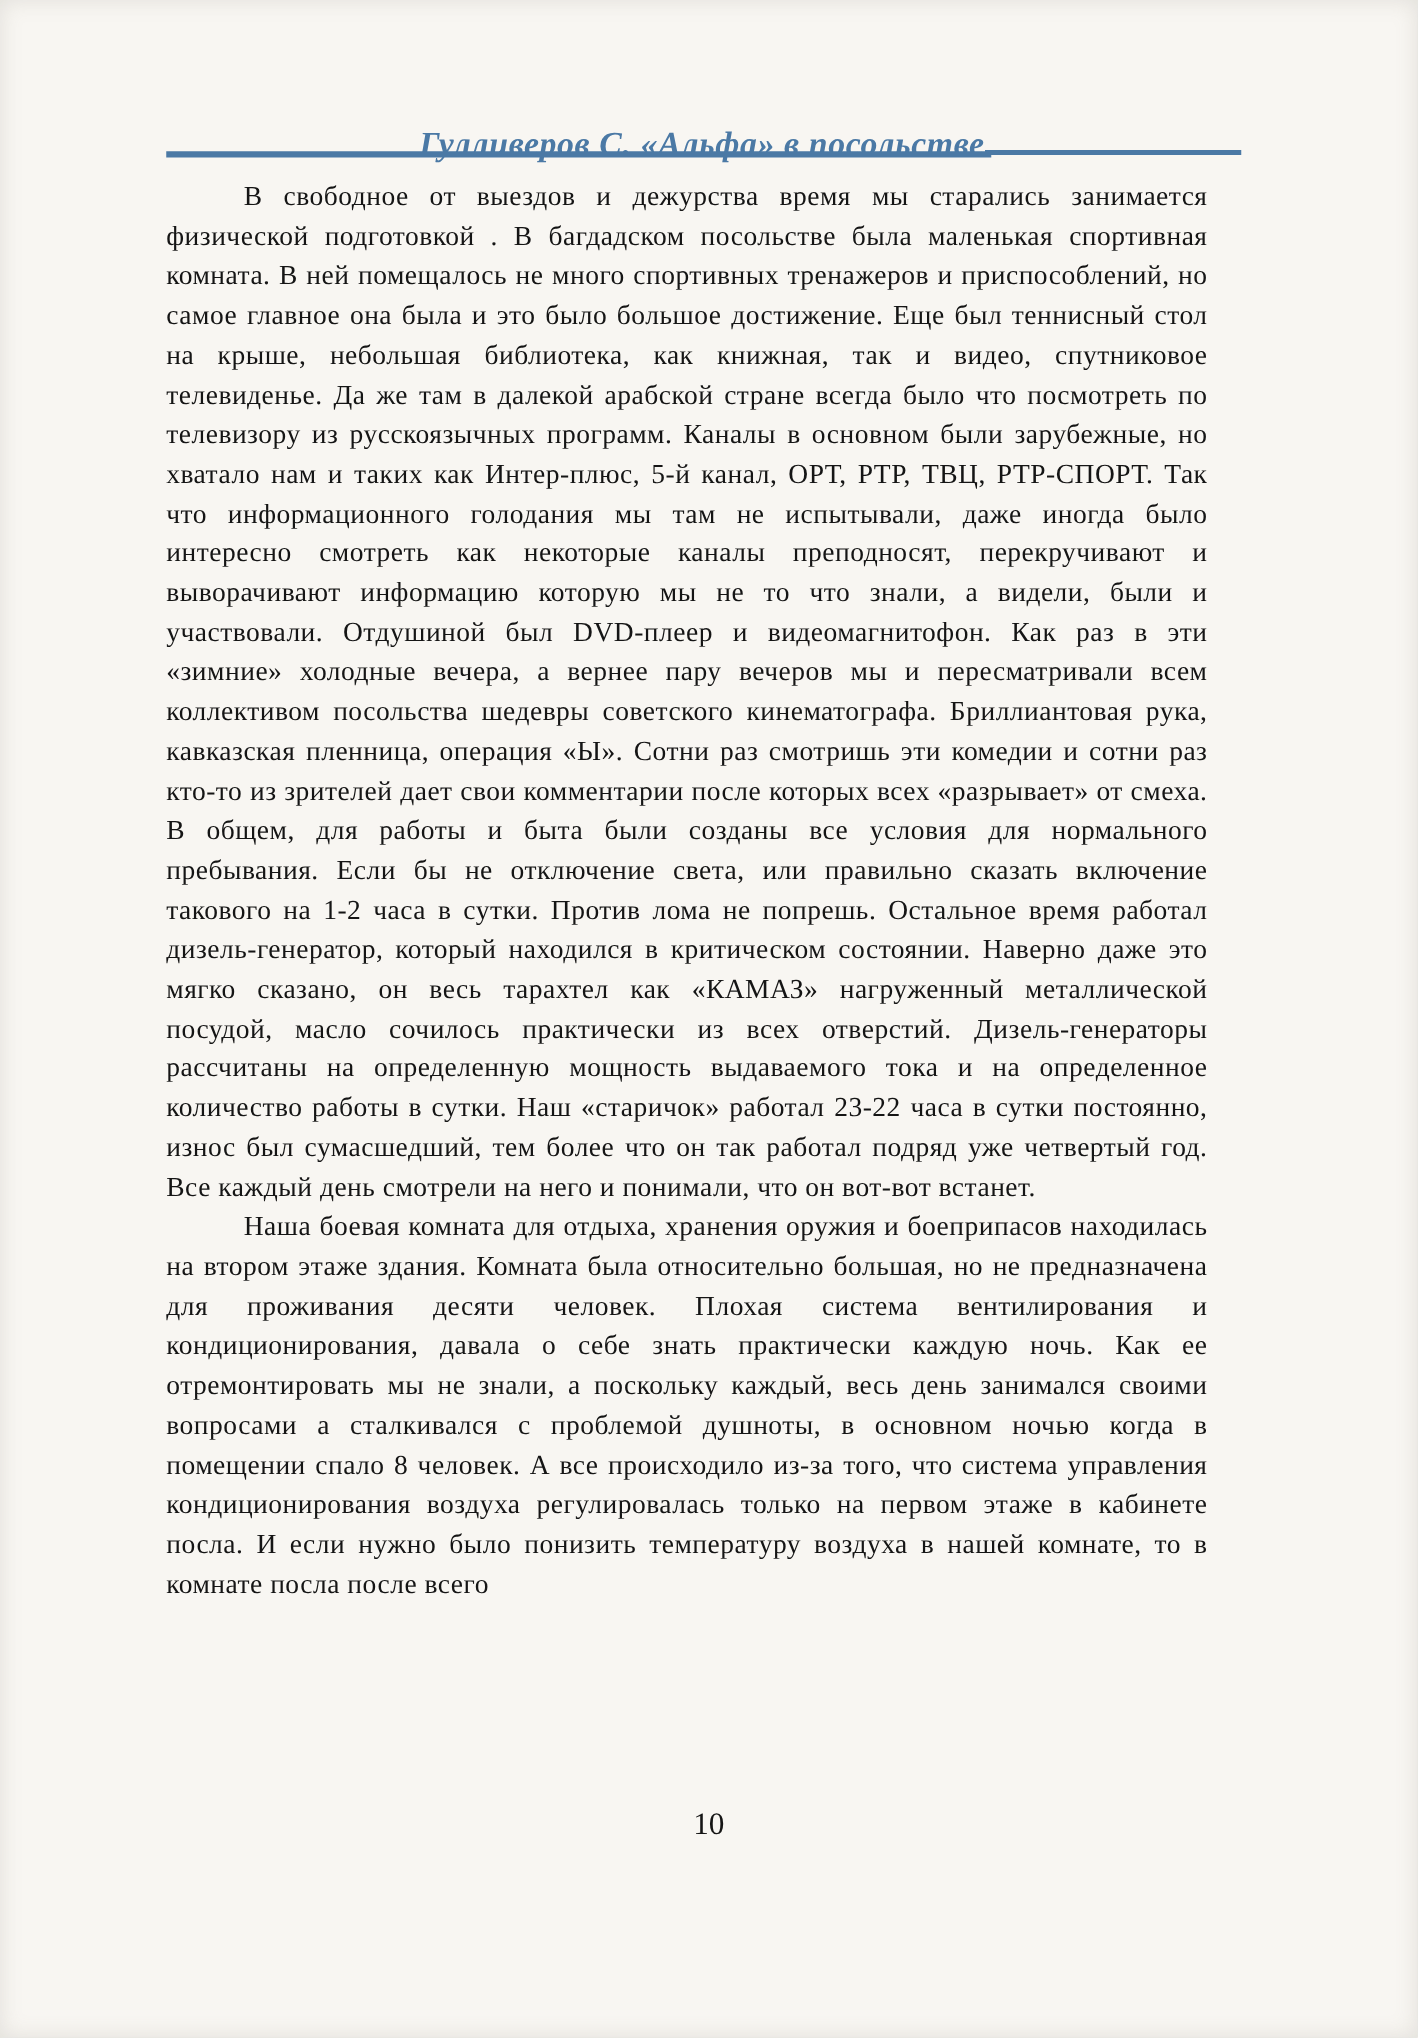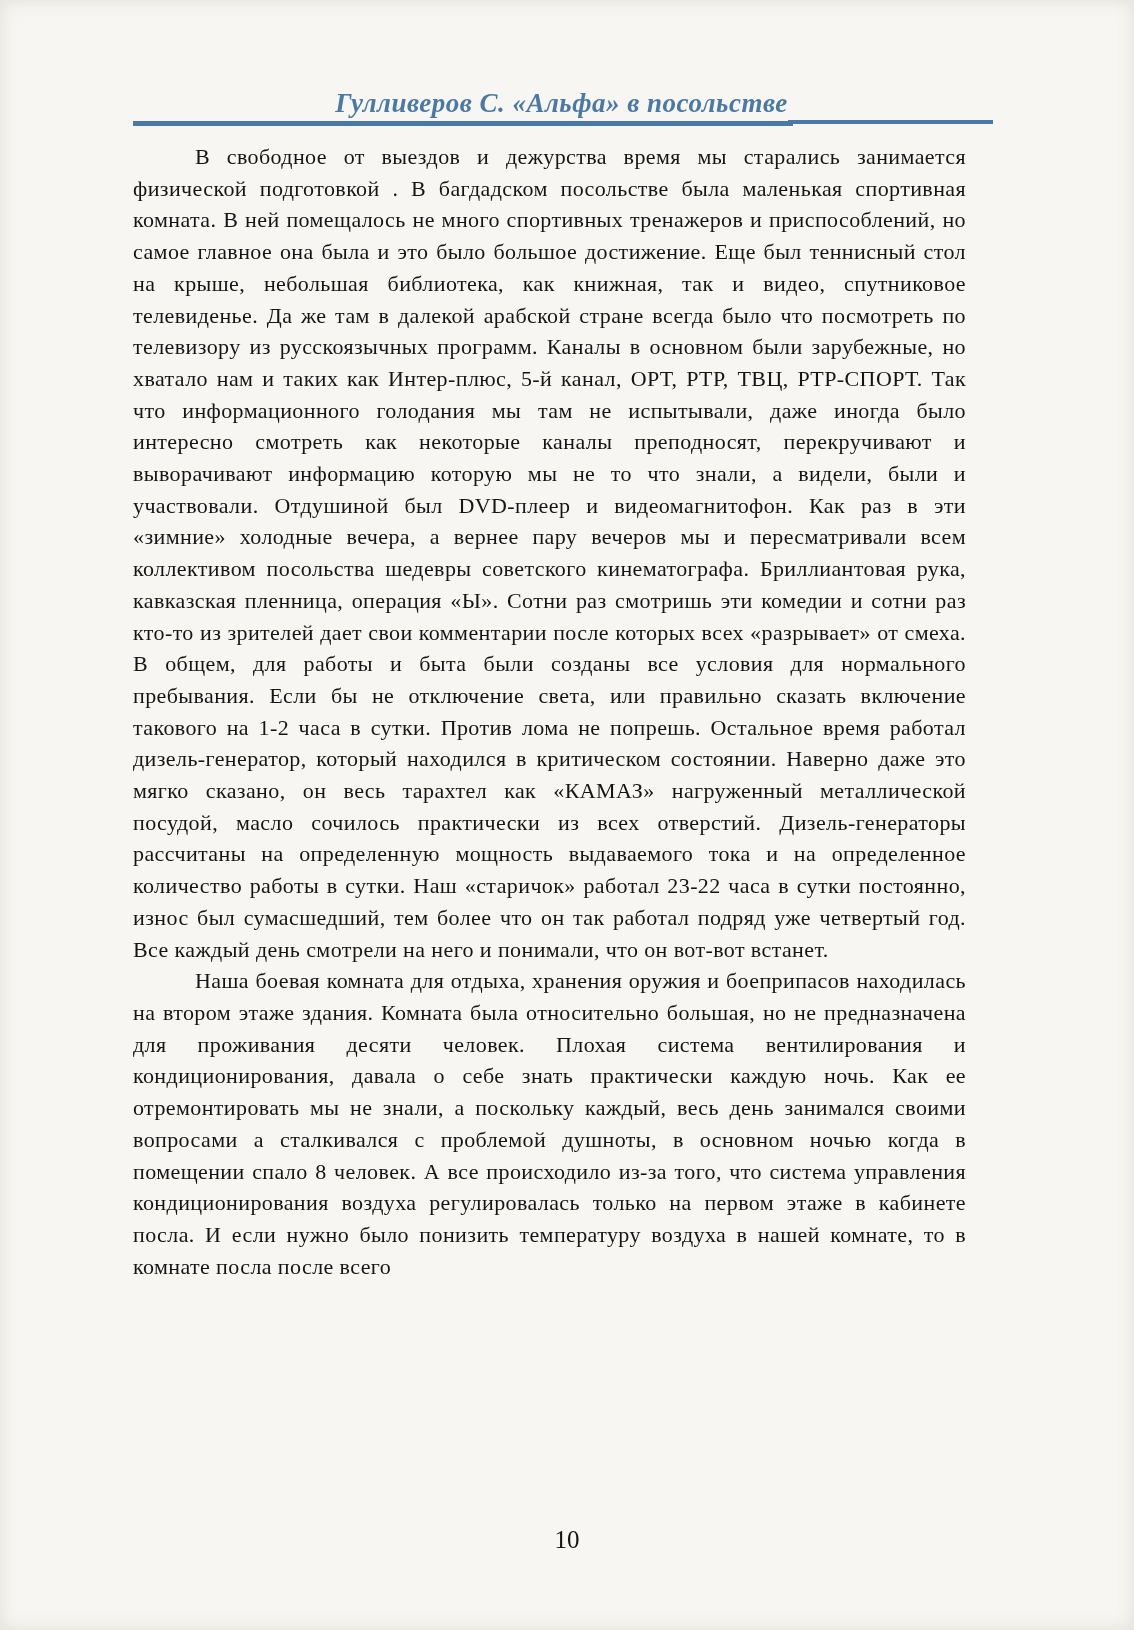--- a/index.html
+++ b/index.html
@@ -14,21 +14,21 @@
     background: #f8f6f2;
     overflow: hidden;
     font-family: "Liberation Serif", "DejaVu Serif", serif;
     color: #151515;
     box-shadow: inset 0 0 18px rgba(120,115,105,0.18);
   }
   .running-header {
     position: absolute;
     left: 133px;
     width: 857px;
-    top: 88px;
+    top: 100px;
     text-align: center;
   }
   .running-header-title {
     font-family: "Liberation Serif", "DejaVu Serif", serif;
     font-style: italic;
     font-weight: bold;
     font-size: 27px;
     letter-spacing: 0.5px;
     color: #4b79a5;
   }
@@ -67,21 +67,21 @@
   }
   .body-text p {
     margin: 0;
     padding: 0;
     text-indent: 62px;
   }
   .page-footer {
     position: absolute;
     left: 0;
     width: 1134px;
-    top: 1526px;
+    top: 1446px;
     text-align: center;
   }
   .page-number {
     font-size: 25px;
     color: #151515;
   }
 </style>
 </head>
 <body>
 

